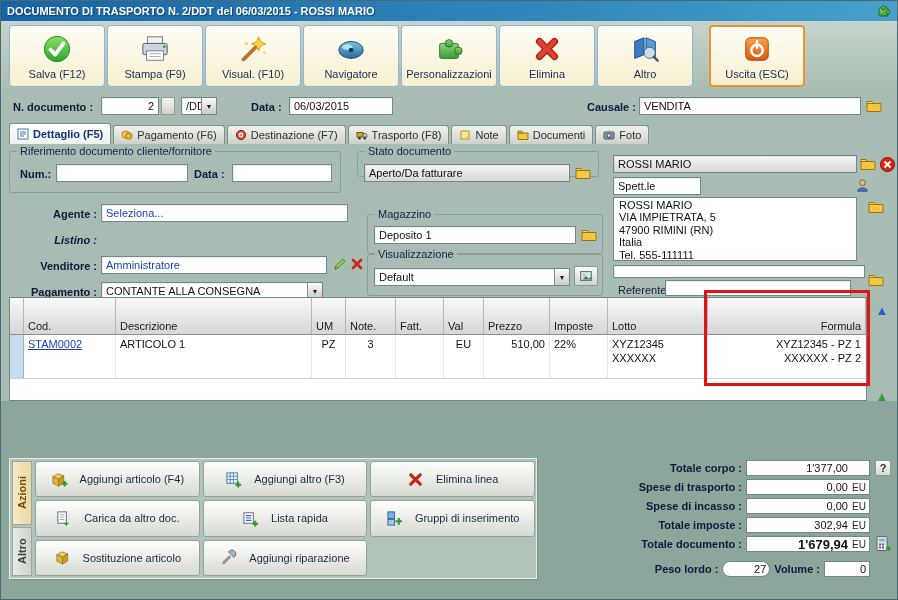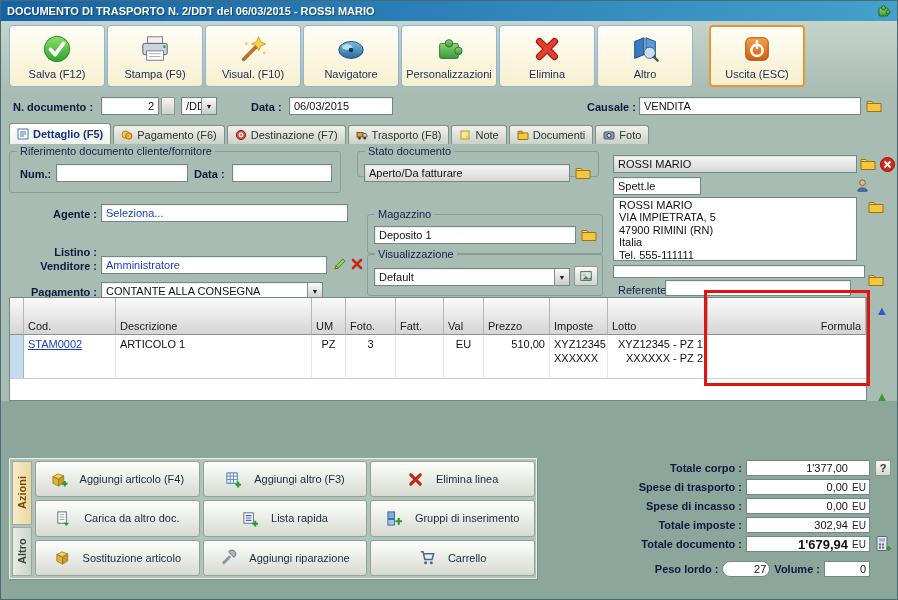--- a/index.html
+++ b/index.html
@@ -323,21 +323,21 @@
     <div class="field" style="left:222px; top:12px; width:100px;">
         <span></span>
       </div>
   </div>
 
   <span class="lbl r" style="left:8px; top:204px; width:88px;">Agente :</span>
   <div class="field" style="left:100px; top:203px; width:247px;">
       <span class="blue">Seleziona...</span>
     </div>
 
-  <span class="lbl r" style="left:8px; top:242px; width:88px;">Listino :</span>
+  <span class="lbl r" style="left:8px; top:230px; width:88px;font-style:italic;">Listino :</span>
 
   <span class="lbl r" style="left:8px; top:256px; width:88px;">Venditore :</span>
   <div class="field" style="left:100px; top:255px; width:226px;">
       <span class="blue">Amministratore</span>
     </div>
   <span class="iconbtn" style="left:330px; top:255px;">
       <svg width="14" height="14" viewBox="0 0 14 14">
         <path d="M2 12 l1-3.2 6.8-6.8 2.2 2.2 -6.8 6.8z" fill="#8fcf5a" stroke="#4a8a1a"></path>
         <path d="M2 12 l3.2-1 -2.2-2.2z" fill="#e8c08a" stroke="#8a6a2a"></path>
       </svg>
@@ -448,37 +448,38 @@
         <path d="M1 4.5 V2.5 H6 L7.5 4.5 Z" fill="#f9d968" stroke="#9a7412"></path>
       </svg>
     </span>
 
   <div class="grid">
     <div class="grow">
       <div class="hc"></div>
       <div class="hc">Cod.</div>
       <div class="hc">Descrizione</div>
       <div class="hc">UM</div>
-      <div class="hc">Foto.</div>
+      <div class="hc">Note.</div>
       <div class="hc">Fatt.</div>
       <div class="hc">Val</div>
       <div class="hc">Prezzo</div>
       <div class="hc">Imposte</div>
       <div class="hc">Lotto</div>
       <div class="hc right">Formula</div>
     </div>
     <div class="grow dcrow">
       <div class="dc sel"></div>
       <div class="dc"><span class="linkcell">STAM0002</span></div>
       <div class="dc">ARTICOLO 1</div>
       <div class="dc center">PZ</div>
       <div class="dc center">3</div>
       <div class="dc"></div>
       <div class="dc center">EU</div>
       <div class="dc right">510,00</div>
+      <div class="dc">22%</div>
       <div class="dc">
         <div>XYZ12345</div>
         <div>XXXXXX</div>
       </div>
       <div class="dc right">
         <div>XYZ12345 - PZ 1</div>
         <div>XXXXXX - PZ 2</div>
       </div>
     </div>
     <div class="gfill"></div>
@@ -560,28 +561,20 @@
             <path d="M14.5 5.2 v7.5 l-5.5 3.3 v-7.2z" fill="#c89a2a" stroke="#9a7412" stroke-width="0.8"></path>
           </svg>
         <span>Sostituzione articolo</span>
       </div>
       <div class="abtn">
         <svg viewBox="0 0 18 18">
             <path d="M4 14.5 L10 8.5" stroke="#8a949e" stroke-width="3" stroke-linecap="round"></path>
             <path d="M9 3 a4.2 4.2 0 1 1 5.8 5.8 L12 6.2z" fill="#aab4be" stroke="#5a646e" stroke-width="0.9"></path>
           </svg>
         <span>Aggiungi riparazione</span>
-      </div>
-      <div class="abtn">
-        <svg viewBox="0 0 18 18">
-            <path d="M2 3 h2.2 l2 8 h7.6 l1.8-6 H5" fill="none" stroke="#4a6a8a" stroke-width="1.6"></path>
-            <circle cx="7" cy="14.5" r="1.6" fill="#4a6a8a"></circle>
-            <circle cx="13" cy="14.5" r="1.6" fill="#4a6a8a"></circle>
-          </svg>
-        <span>Carrello</span>
       </div>
     </div>
   </div>
 
   <div class="totals">
     <div class="trow">
       <span class="tl">Totale corpo :</span>
       <div class="tfield">
         <span class="tv">1'377,00</span>
         <span class="ts"></span>

